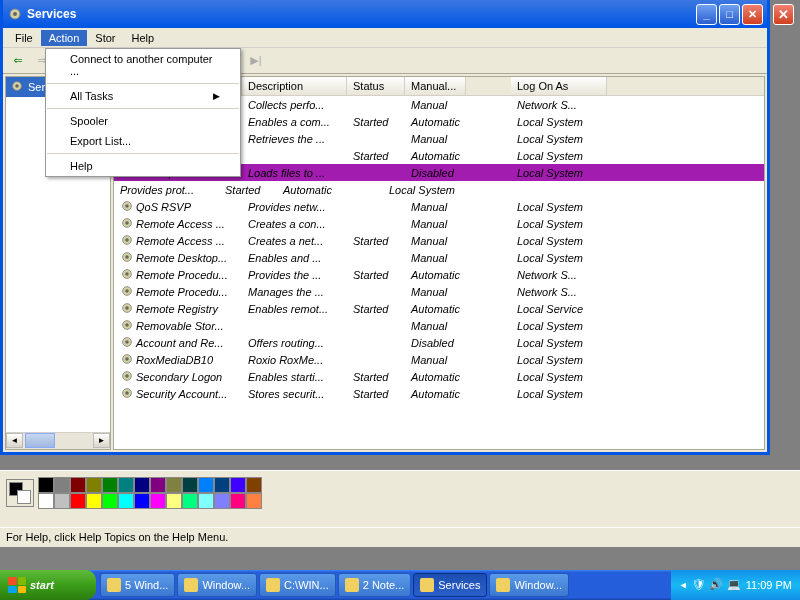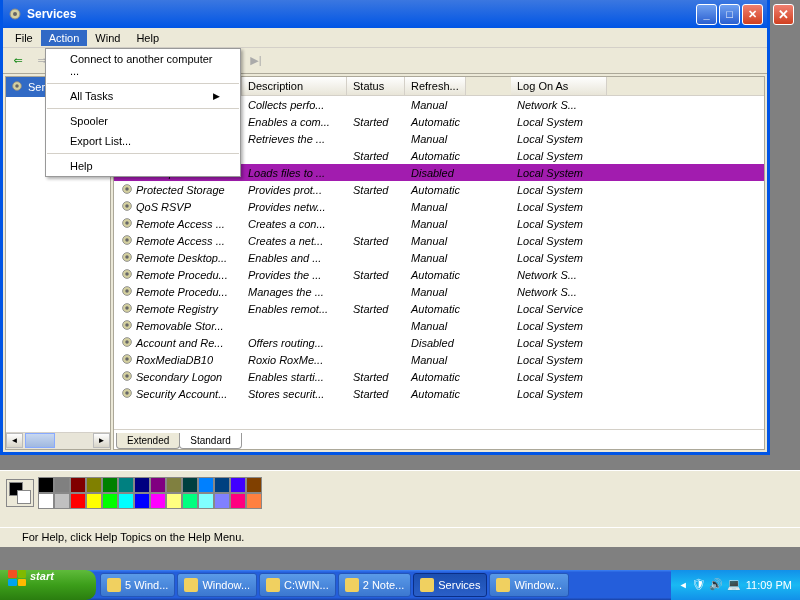--- a/index.html
+++ b/index.html
@@ -64,25 +64,25 @@
 .hscroll-thumb { width: 30px; height: 15px; background: linear-gradient(#c8d8f0,#a0b8e0); border: 1px solid #8af; margin: 0 2px; }
 
 
 .bottom-area { position: absolute; top: 470px; left: 0; width: 800px; height: 77px; background: #ece9d8; border-top: 1px solid #fff; }
 .palette-row { display: flex; padding: 6px; gap: 0; align-items: center; }
 .cur-colors { width: 28px; height: 28px; position: relative; border: 1px solid #888; background: #ece9d8; margin-right: 4px; }
 .cur-fg { position: absolute; top: 2px; left: 2px; width: 14px; height: 14px; background: #000; border: 1px solid #888; }
 .cur-bg { position: absolute; bottom: 2px; right: 2px; width: 14px; height: 14px; background: #fff; border: 1px solid #888; }
 .palette { display: grid; grid-template-columns: repeat(14, 16px); grid-template-rows: repeat(2, 16px); gap: 0; }
 .swatch { width: 16px; height: 16px; border: 1px solid #888; }
-.statusbar { position: absolute; bottom: 0; left: 0; right: 0; height: 20px; border-top: 1px solid #fff; padding: 3px 22px; background: #ece9d8; }
+.statusbar { position: absolute; bottom: 0; left: 0; right: 0; height: 20px; border-top: 1px solid #fff; padding: 3px 6px; background: #ece9d8; }
 
 
 .taskbar { position: absolute; bottom: 0; left: 0; width: 800px; height: 30px; background: linear-gradient(#3c81f3,#245edb 8%,#245edb 92%,#1941a5); display: flex; align-items: center; }
-.start-btn { height: 30px; width: 96px; background: linear-gradient(#5fbb3b,#3c9e1a 50%,#2a7d0f); border-radius: 0 10px 10px 0; display: flex; align-items: flex-start; padding: 0 8px; color: #fff; font-weight: bold; font-style: italic; font-size: 16px; gap: 4px; }
+.start-btn { height: 30px; width: 96px; background: linear-gradient(#5fbb3b,#3c9e1a 50%,#2a7d0f); border-radius: 0 10px 10px 0; display: flex; align-items: center; padding: 0 8px; color: #fff; font-weight: bold; font-style: italic; font-size: 16px; gap: 4px; }
 .start-logo { width: 18px; height: 16px; display: grid; grid-template-columns: 1fr 1fr; grid-template-rows: 1fr 1fr; gap: 1px; }
 .start-logo div { border-radius: 1px; }
 .task-items { display: flex; gap: 2px; padding: 0 4px; flex: 1; }
 .task-item { height: 24px; background: linear-gradient(#5a9ae8,#3b77d0); border: 1px solid #2456b8; border-radius: 3px; display: flex; align-items: center; padding: 0 6px; color: #fff; gap: 4px; min-width: 0; overflow: hidden; white-space: nowrap; font-size: 10px; }
 .task-item.active { background: linear-gradient(#1c4fb0,#2a5fc8); border-color: #0a2f88; }
 .tray { height: 30px; background: linear-gradient(#1290e9,#19b9f3 50%,#1290e9); display: flex; align-items: center; padding: 0 8px; gap: 4px; color: #fff; }
 .tray-icon { width: 14px; height: 14px; }
 .clock { font-size: 11px; }
 </style>
 </head>
@@ -104,21 +104,21 @@
     <div class="titlebar-btns">
       <div class="tbtn">_</div>
       <div class="tbtn">□</div>
       <div class="tbtn close">✕</div>
     </div>
   </div>
 
   <div class="menubar">
     <div class="menu-item">File</div>
     <div class="menu-item active">Action</div>
-    <div class="menu-item">Wind</div>
+    <div class="menu-item">Stor</div>
     <div class="menu-item">Help</div>
   </div>
 
   <div class="toolbar">
     <div class="tb-btn" style="color:#1a8a1a">⇐</div>
     <div class="tb-btn disabled">⇒</div>
     <div class="tb-sep"></div>
     <div class="tb-btn disabled">▦</div>
     <div class="tb-btn disabled">⟳</div>
     <div class="tb-btn disabled">▤</div>
@@ -169,21 +169,21 @@
         <div style="flex:1"></div>
         <div class="hscroll-btn">►</div>
       </div>
     </div>
 
     <div class="list-pane">
       <div class="list-header">
         <div class="col-h c-name" style="width:128px">&nbsp;</div>
         <div class="col-h c-desc">Description</div>
         <div class="col-h c-status">Status</div>
-        <div class="col-h c-startup">Refresh...</div>
+        <div class="col-h c-startup">Manual...</div>
         <div class="col-h c-logon">Log On As</div>
       </div>
       <div class="list-body" id="list-body">
           <div class="row">
             <div class="cell c-name">
               <span><svg class="gear-icon" viewBox="0 0 16 16">
                   <circle cx="8" cy="8" r="5" fill="#d4d0a0" stroke="#888"></circle>
                   <circle cx="8" cy="8" r="2" fill="#666"></circle>
                 </svg></span>
               <span></span>
@@ -239,27 +239,20 @@
                   <circle cx="8" cy="8" r="2" fill="#666"></circle>
                 </svg></span>
               <span>Print Spooler</span>
             </div>
             <div class="cell c-desc">Loads files to ...</div>
             <div class="cell c-status"></div>
             <div class="cell c-startup">Disabled</div>
             <div class="cell c-logon">Local System</div>
           </div>
           <div class="row">
-            <div class="cell c-name">
-              <span><svg class="gear-icon" viewBox="0 0 16 16">
-                  <circle cx="8" cy="8" r="5" fill="#d4d0a0" stroke="#888"></circle>
-                  <circle cx="8" cy="8" r="2" fill="#666"></circle>
-                </svg></span>
-              <span>Protected Storage</span>
-            </div>
             <div class="cell c-desc">Provides prot...</div>
             <div class="cell c-status">Started</div>
             <div class="cell c-startup">Automatic</div>
             <div class="cell c-logon">Local System</div>
           </div>
           <div class="row">
             <div class="cell c-name">
               <span><svg class="gear-icon" viewBox="0 0 16 16">
                   <circle cx="8" cy="8" r="5" fill="#d4d0a0" stroke="#888"></circle>
                   <circle cx="8" cy="8" r="2" fill="#666"></circle>
@@ -408,24 +401,20 @@
                   <circle cx="8" cy="8" r="2" fill="#666"></circle>
                 </svg></span>
               <span>Security Account...</span>
             </div>
             <div class="cell c-desc">Stores securit...</div>
             <div class="cell c-status">Started</div>
             <div class="cell c-startup">Automatic</div>
             <div class="cell c-logon">Local System</div>
           </div>
         </div>
-      <div class="tabs-bar">
-        <div class="tab">Extended</div>
-        <div class="tab active">Standard</div>
-      </div>
     </div>
   </div>
 </div>
 
 <div class="bottom-area">
   <div class="palette-row">
     <div class="cur-colors">
       <div class="cur-fg"></div>
       <div class="cur-bg"></div>
     </div>

